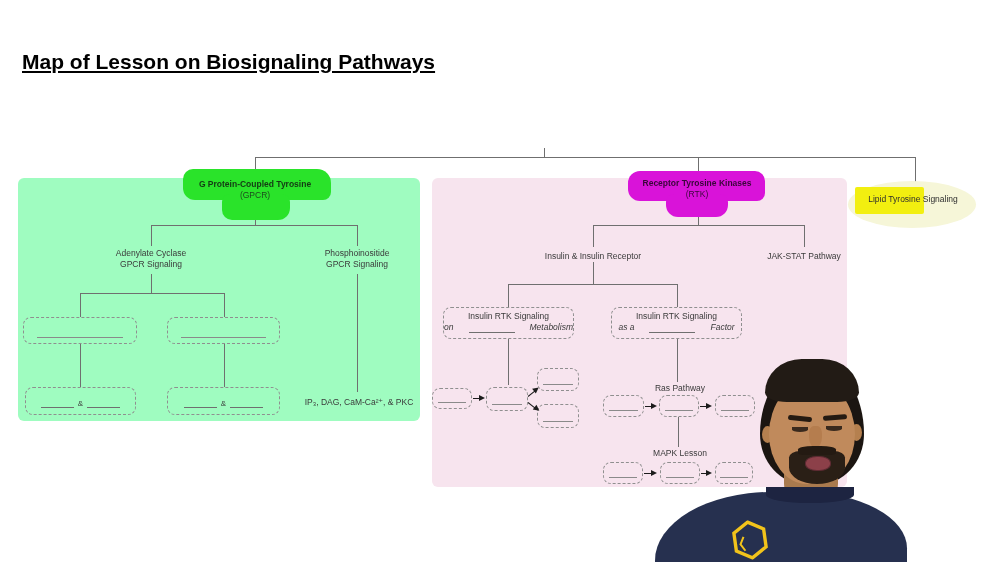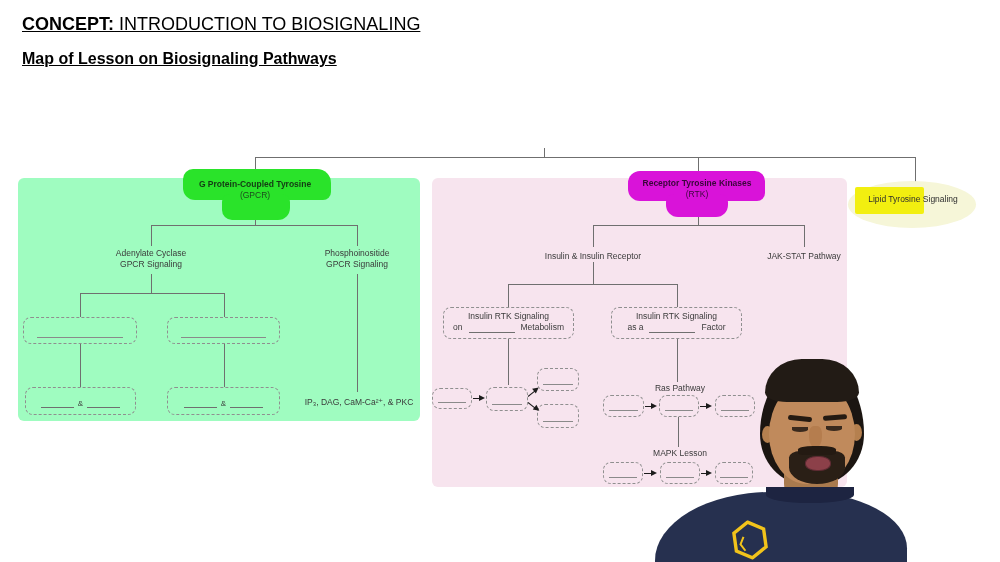--- a/index.html
+++ b/index.html
@@ -4,21 +4,21 @@
 <style>
   html,body{margin:0;padding:0;background:#ffffff;}
   #stage{position:relative;width:1000px;height:562px;background:#ffffff;overflow:hidden;
          font-family:"Liberation Sans","DejaVu Sans",sans-serif;color:#222;}
 
   
   .hdr{position:absolute;left:22px;white-space:nowrap;color:#000;}
   .hdr .u{text-decoration:underline;}
   #hdr1{top:14px;font-size:18px;font-weight:400;}
   #hdr1 .lbl{font-weight:800;}
-  #hdr2{top:50px;font-size:16px;font-weight:800;}
+  #hdr2{top:50px;font-size:21px;font-weight:800;}
 
   
   .panel{position:absolute;border-radius:6px;}
   #panel-gpcr{left:18px;top:178px;width:402px;height:243px;background:#9ffcc0;}
   #panel-rtk{left:432px;top:178px;width:415px;height:309px;background:#f7e4ee;}
 
   
   .ln{position:absolute;background:#6f6f6f;}
   .h{height:1px;} .v{width:1px;}
 
@@ -45,21 +45,21 @@
   
   .nlabel{position:absolute;text-align:center;font-size:8.5px;line-height:11px;color:#3a3a3a;white-space:nowrap;}
 
   
   .dbox{position:absolute;border:1px dashed #8f8f8f;border-radius:8px;box-sizing:border-box;}
   .dline{position:absolute;left:12%;right:12%;bottom:5px;border-bottom:1.5px solid #8a8a8a;}
   .pairbox{display:flex;align-items:flex-end;justify-content:center;gap:4px;
       font-size:8px;color:#3a3a3a;padding-bottom:6px;}
   .blank{display:inline-block;border-bottom:1px solid #6f6f6f;height:8px;}
   .lblbox{font-size:8.5px;line-height:11px;color:#3a3a3a;text-align:center;padding-top:3px;}
-  .lblbox .row2{display:flex;justify-content:center;align-items:flex-end;gap:6px;}
+  .lblbox .row2{display:flex;justify-content:center;align-items:flex-end;gap:15px;font-style:italic;}
 
   
   .arrow{position:absolute;height:0;border-top:1.5px solid #1c1c1c;transform-origin:left center;}
   .arrow::after{content:'';position:absolute;right:-6px;top:-4.5px;width:0;height:0;
       border:3.5px solid transparent;border-left:6.5px solid #1c1c1c;}
 
   
   #webcam{position:absolute;left:648px;top:356px;width:264px;height:206px;}
   #webcam div{position:absolute;}
   .hair-back{left:112px;top:5px;width:104px;height:124px;background:#1b1511;
@@ -84,21 +84,20 @@
   .mouth{left:157px;top:100px;width:24px;height:13px;background:#8c4049;border:1px solid #5e2b33;border-radius:45%;}
   .brand{left:121px;top:172px;width:120px;height:30px;color:#f2c31b;font-size:22px;font-weight:800;
       letter-spacing:1px;font-family:"Liberation Sans",sans-serif;}
   .hexwrap{left:84px;top:164px;width:36px;height:40px;transform:rotate(-8deg);}
 </style>
 </head>
 <body>
 
 <div id="stage">
 
-  <div id="hdr1" class="hdr"><span class="u"><span class="lbl">CONCEPT:</span><span> INTRODUCTION TO BIOSIGNALING</span></span></div>
   <div id="hdr2" class="hdr"><span class="u">Map of Lesson on Biosignaling Pathways</span></div>
 
   <div id="panel-gpcr" class="panel"></div>
   <div id="panel-rtk" class="panel"></div>
 
   <div>
     <div class="ln v" style="left:544px;top:148px;height:10px"></div>
     <div class="ln h" style="left:255px;top:157px;width:660px"></div>
     <div class="ln v" style="left:255px;top:157px;height:68px"></div>
     <div class="ln v" style="left:698px;top:157px;height:68px"></div>

